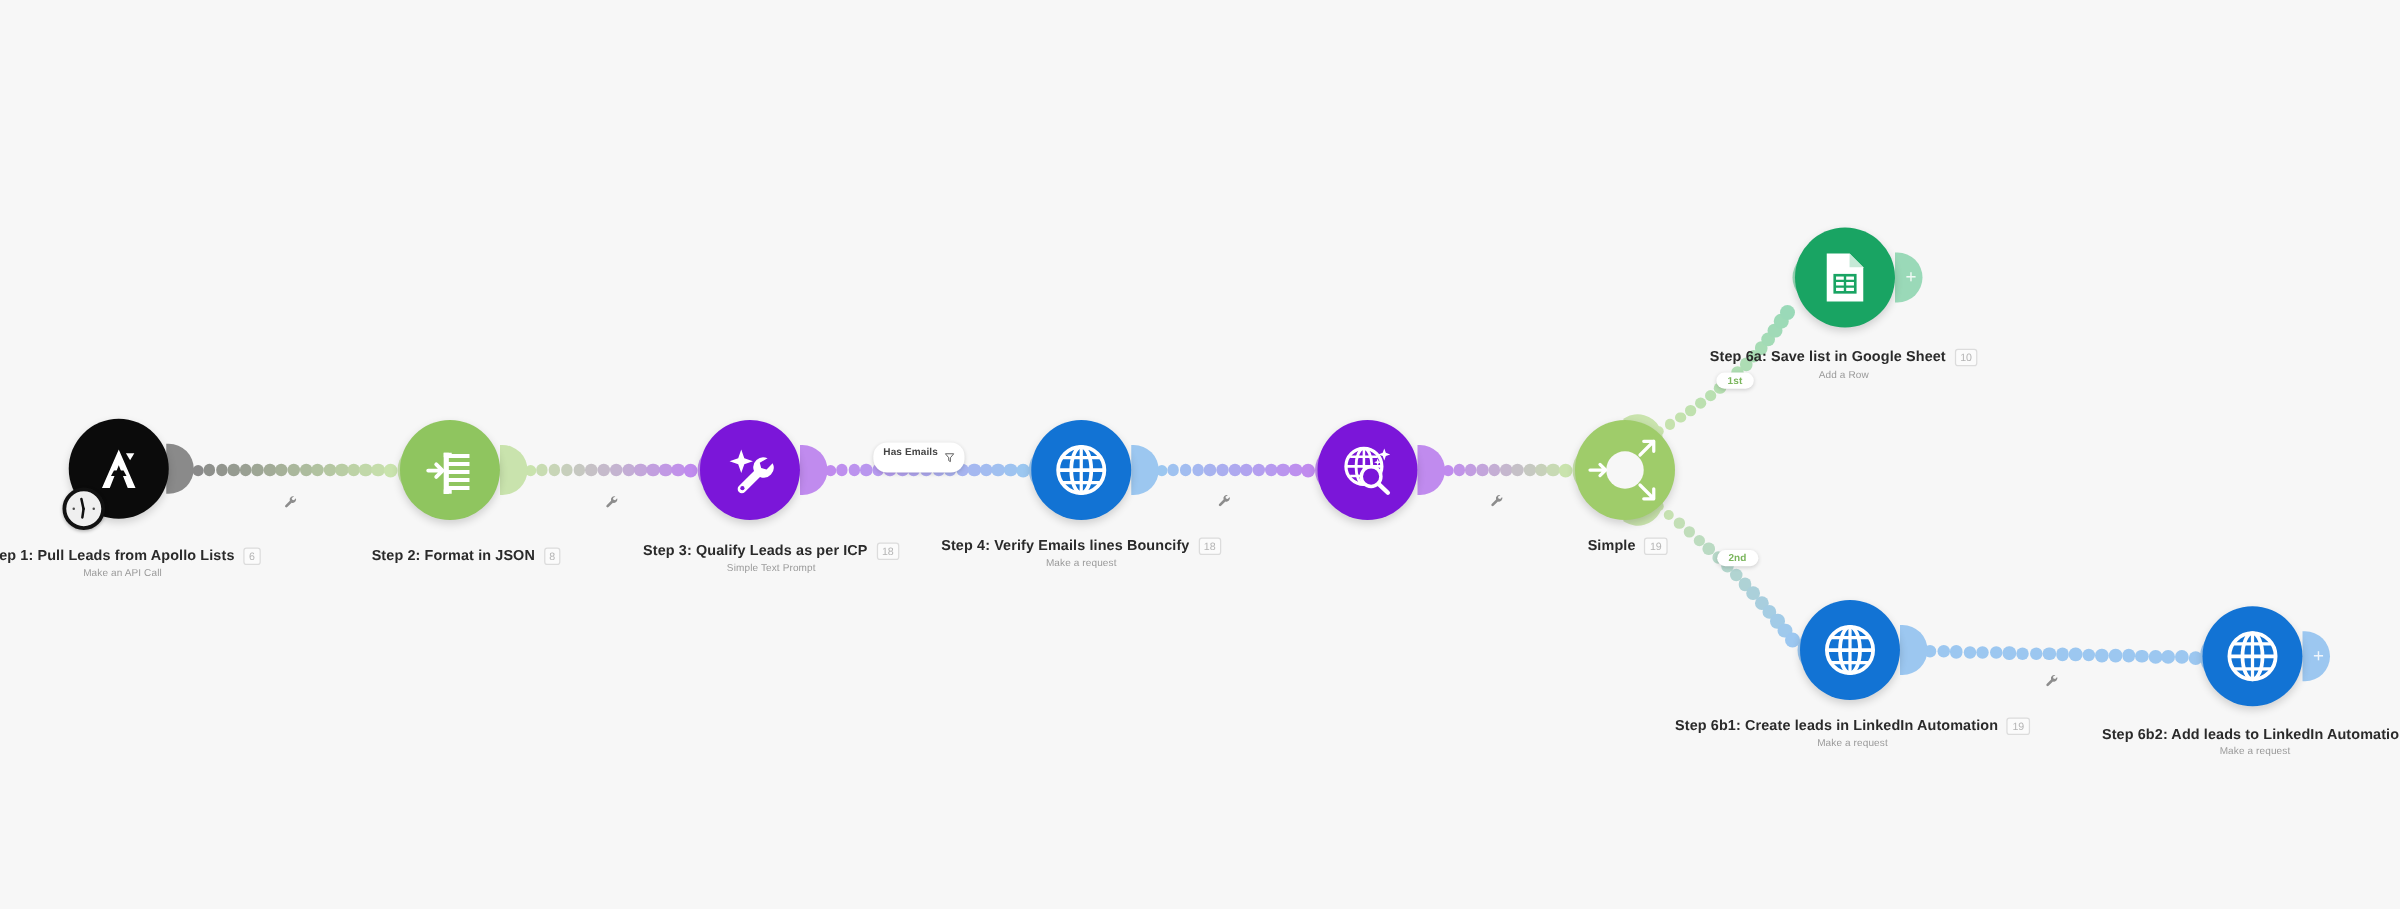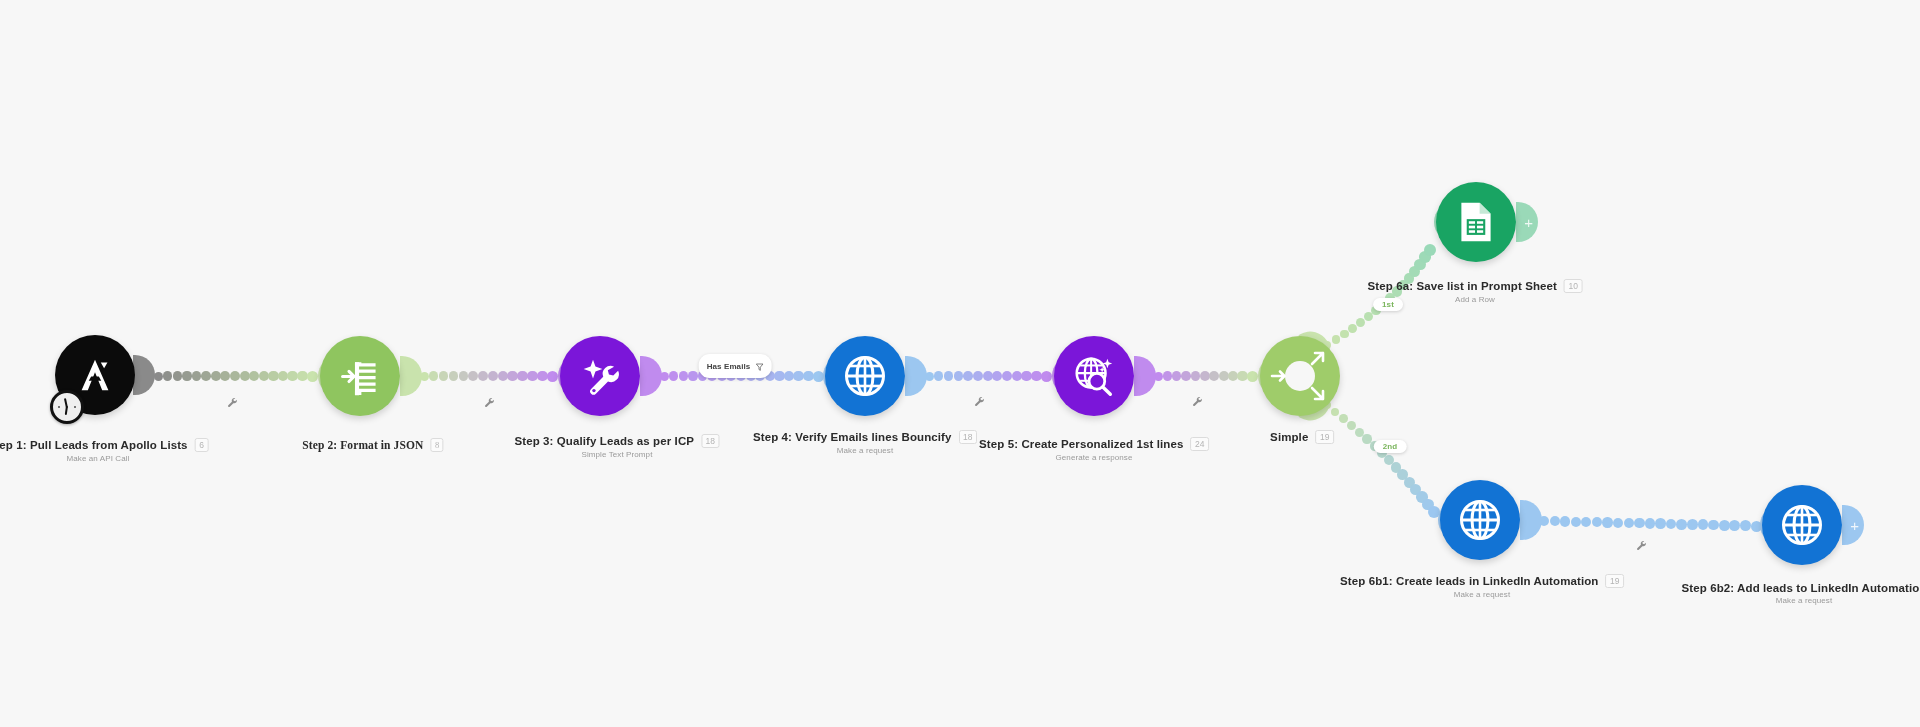--- a/index.html
+++ b/index.html
@@ -87,21 +87,21 @@
     z-index:5;
     color:#8d8d8d;
   }
 
   
   .chip {
     position:absolute;
     background:#fff;
     border-radius:11px;
     box-shadow:0 1px 3.5px rgba(0,0,0,.17);
-    display:flex; align-items:center; gap:5px;
+    display:flex; align-items:flex-start; gap:5px;
     padding:3px 8px;
     z-index:8;
     white-space:nowrap;
     transform:translateX(-50%);
   }
   .chip-text { font-size:8px; color:#444; font-weight:bold; letter-spacing:.1px; }
   .chip.route-chip { padding:2px 9px; }
   .chip.route-chip .chip-text { color:#7ab55c; font-size:8px; }
 
   
@@ -297,21 +297,21 @@
   <div class="node" style="left:320px; top:336px; background:#8fc55f;">
     <span>
       <svg width="44" height="44" viewBox="0 0 48 48">
         <path d="M21 10 h20 v3.5 h-20 z M21 17 h20 v3.5 h-20 z M21 24 h20 v3.5 h-20 z M21 31 h20 v3.5 h-20 z M21 38 h20 v3.5 h-20 z" fill="#fff"></path>
         <path d="M18.5 9 h4.5 v36 h-4.5 z" fill="#fff"></path>
         <path d="M18.5 9 h7 v3.8 h-7 z M18.5 41 h7 v3.8 h-7 z" fill="#fff"></path>
         <path d="M5 24.5 h11 M12 19 l5.5 5.5 L12 30" stroke="#fff" stroke-width="3.4" fill="none" stroke-linecap="round" stroke-linejoin="round"></path>
       </svg>
     </span>
   </div>
-  <div class="label-wrap" style="left:373px; top:438px;font-family:Liberation Serif, serif;">
+  <div class="label-wrap" style="left:373px; top:438px;">
     <div class="label-row">
       <span class="label-title">Step 2: Format in JSON</span>
       <span class="label-badge">8</span>
     </div>
   </div>
 
   <div class="nub left" style="left:558px; top:356px; background:#c08bee;"></div>
   <div class="nub right" style="left:640px; top:356px; background:#c08bee;"></div>
   <div class="node" style="left:560px; top:336px; background:#7b16d9;">
     <span>
@@ -372,27 +372,20 @@
         <line x1="9.5" y1="13" x2="32.5" y2="13" stroke="#fff" stroke-width="2.1"></line>
         <line x1="9.5" y1="29" x2="32.5" y2="29" stroke="#fff" stroke-width="2.1"></line>
         <line x1="21" y1="6" x2="21" y2="36" stroke="#fff" stroke-width="2.1"></line>
         <circle cx="27" cy="29.5" r="8.2" fill="#7b16d9" stroke="#fff" stroke-width="2.9"></circle>
         <line x1="33.2" y1="35.6" x2="41" y2="43" stroke="#fff" stroke-width="3.6" stroke-linecap="round"></line>
         <path d="M38 6 L39.3 9.7 L43 11 L39.3 12.3 L38 16 L36.7 12.3 L33 11 L36.7 9.7 Z" fill="#fff"></path>
         <path d="M32.5 14.5 L33.3 16.7 L35.5 17.5 L33.3 18.3 L32.5 20.5 L31.7 18.3 L29.5 17.5 L31.7 16.7 Z" fill="#fff"></path>
       </svg>
     </span>
   </div>
-  <div class="label-wrap" style="left:1094px; top:437px;">
-    <div class="label-row">
-      <span class="label-title">Step 5: Create Personalized 1st lines</span>
-      <span class="label-badge">24</span>
-    </div>
-    <div class="label-sub">Generate a response</div>
-  </div>
 
   <div class="nub left" style="left:1258px; top:356px; background:#c9e3ad;"></div>
   <div class="nub right" style="left:1307px; top:327px; background:#c9e3ad; transform:rotate(-30deg);"></div>
   <div class="nub right" style="left:1307px; top:385px; background:#c9e3ad; transform:rotate(30deg);"></div>
   <div class="node" style="left:1260px; top:336px; background:#9fcc6a;">
     <div style="position:absolute; width:30px; height:30px; border-radius:50%; background:#f7f7f7; left:25px; top:25px;"></div>
     <span style="position:absolute; inset:0;">
       <svg width="80" height="80" viewBox="0 0 80 80">
         <path d="M12 40 h12 M20 35.5 L24.5 40 L20 44.5" stroke="#fff" stroke-width="2.6" fill="none" stroke-linecap="round" stroke-linejoin="round"></path>
         <path d="M52 28 L63 17 M55 17 h8 v8" stroke="#fff" stroke-width="2.6" fill="none" stroke-linecap="round" stroke-linejoin="round"></path>
@@ -425,21 +418,21 @@
         <path d="M24 2 l12 12 H24 Z" fill="#c5e9d6"></path>
         <rect x="11" y="21" width="18" height="15" fill="none" stroke="#19a463" stroke-width="2.3"></rect>
         <line x1="11" y1="26" x2="29" y2="26" stroke="#19a463" stroke-width="2.1"></line>
         <line x1="11" y1="31" x2="29" y2="31" stroke="#19a463" stroke-width="2.1"></line>
         <line x1="20" y1="21" x2="20" y2="36" stroke="#19a463" stroke-width="2.1"></line>
       </svg>
     </span>
   </div>
   <div class="label-wrap" style="left:1475px; top:279px;">
     <div class="label-row">
-      <span class="label-title">Step 6a: Save list in Prompt Sheet</span>
+      <span class="label-title">Step 6a: Save list in Google Sheet</span>
       <span class="label-badge">10</span>
     </div>
     <div class="label-sub">Add a Row</div>
   </div>
 
   <div class="nub left" style="left:1438px; top:500px; background:#9cc7f0;"></div>
   <div class="nub right" style="left:1520px; top:500px; background:#9cc7f0;"></div>
   <div class="node" style="left:1440px; top:480px; background:#1273d4;">
     <span>
       <svg width="48" height="48" viewBox="0 0 48 48">

